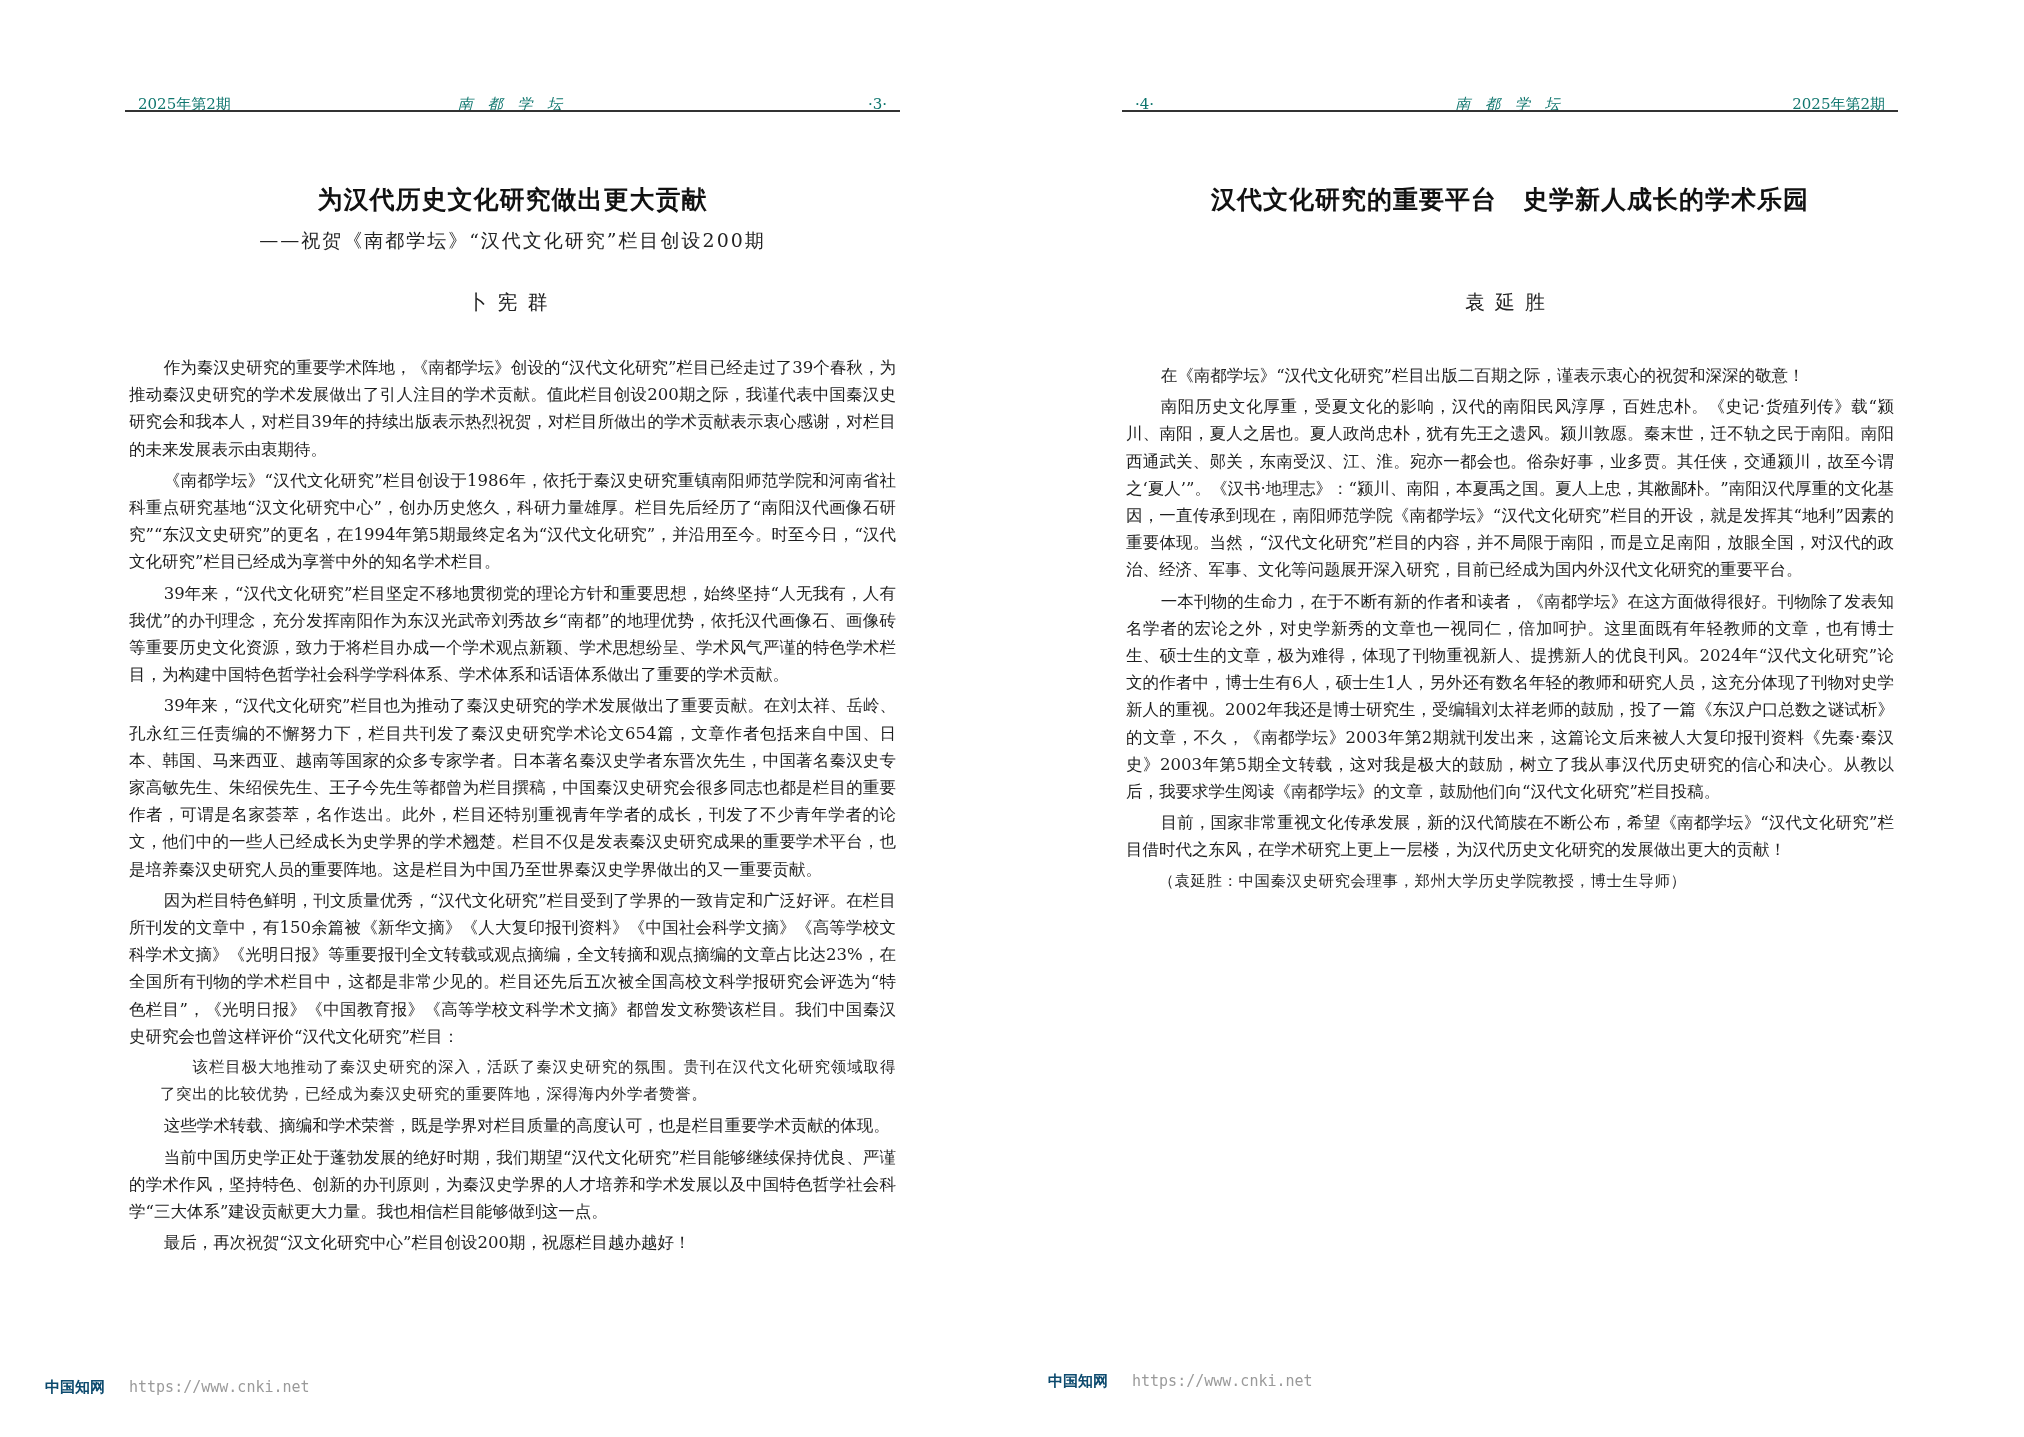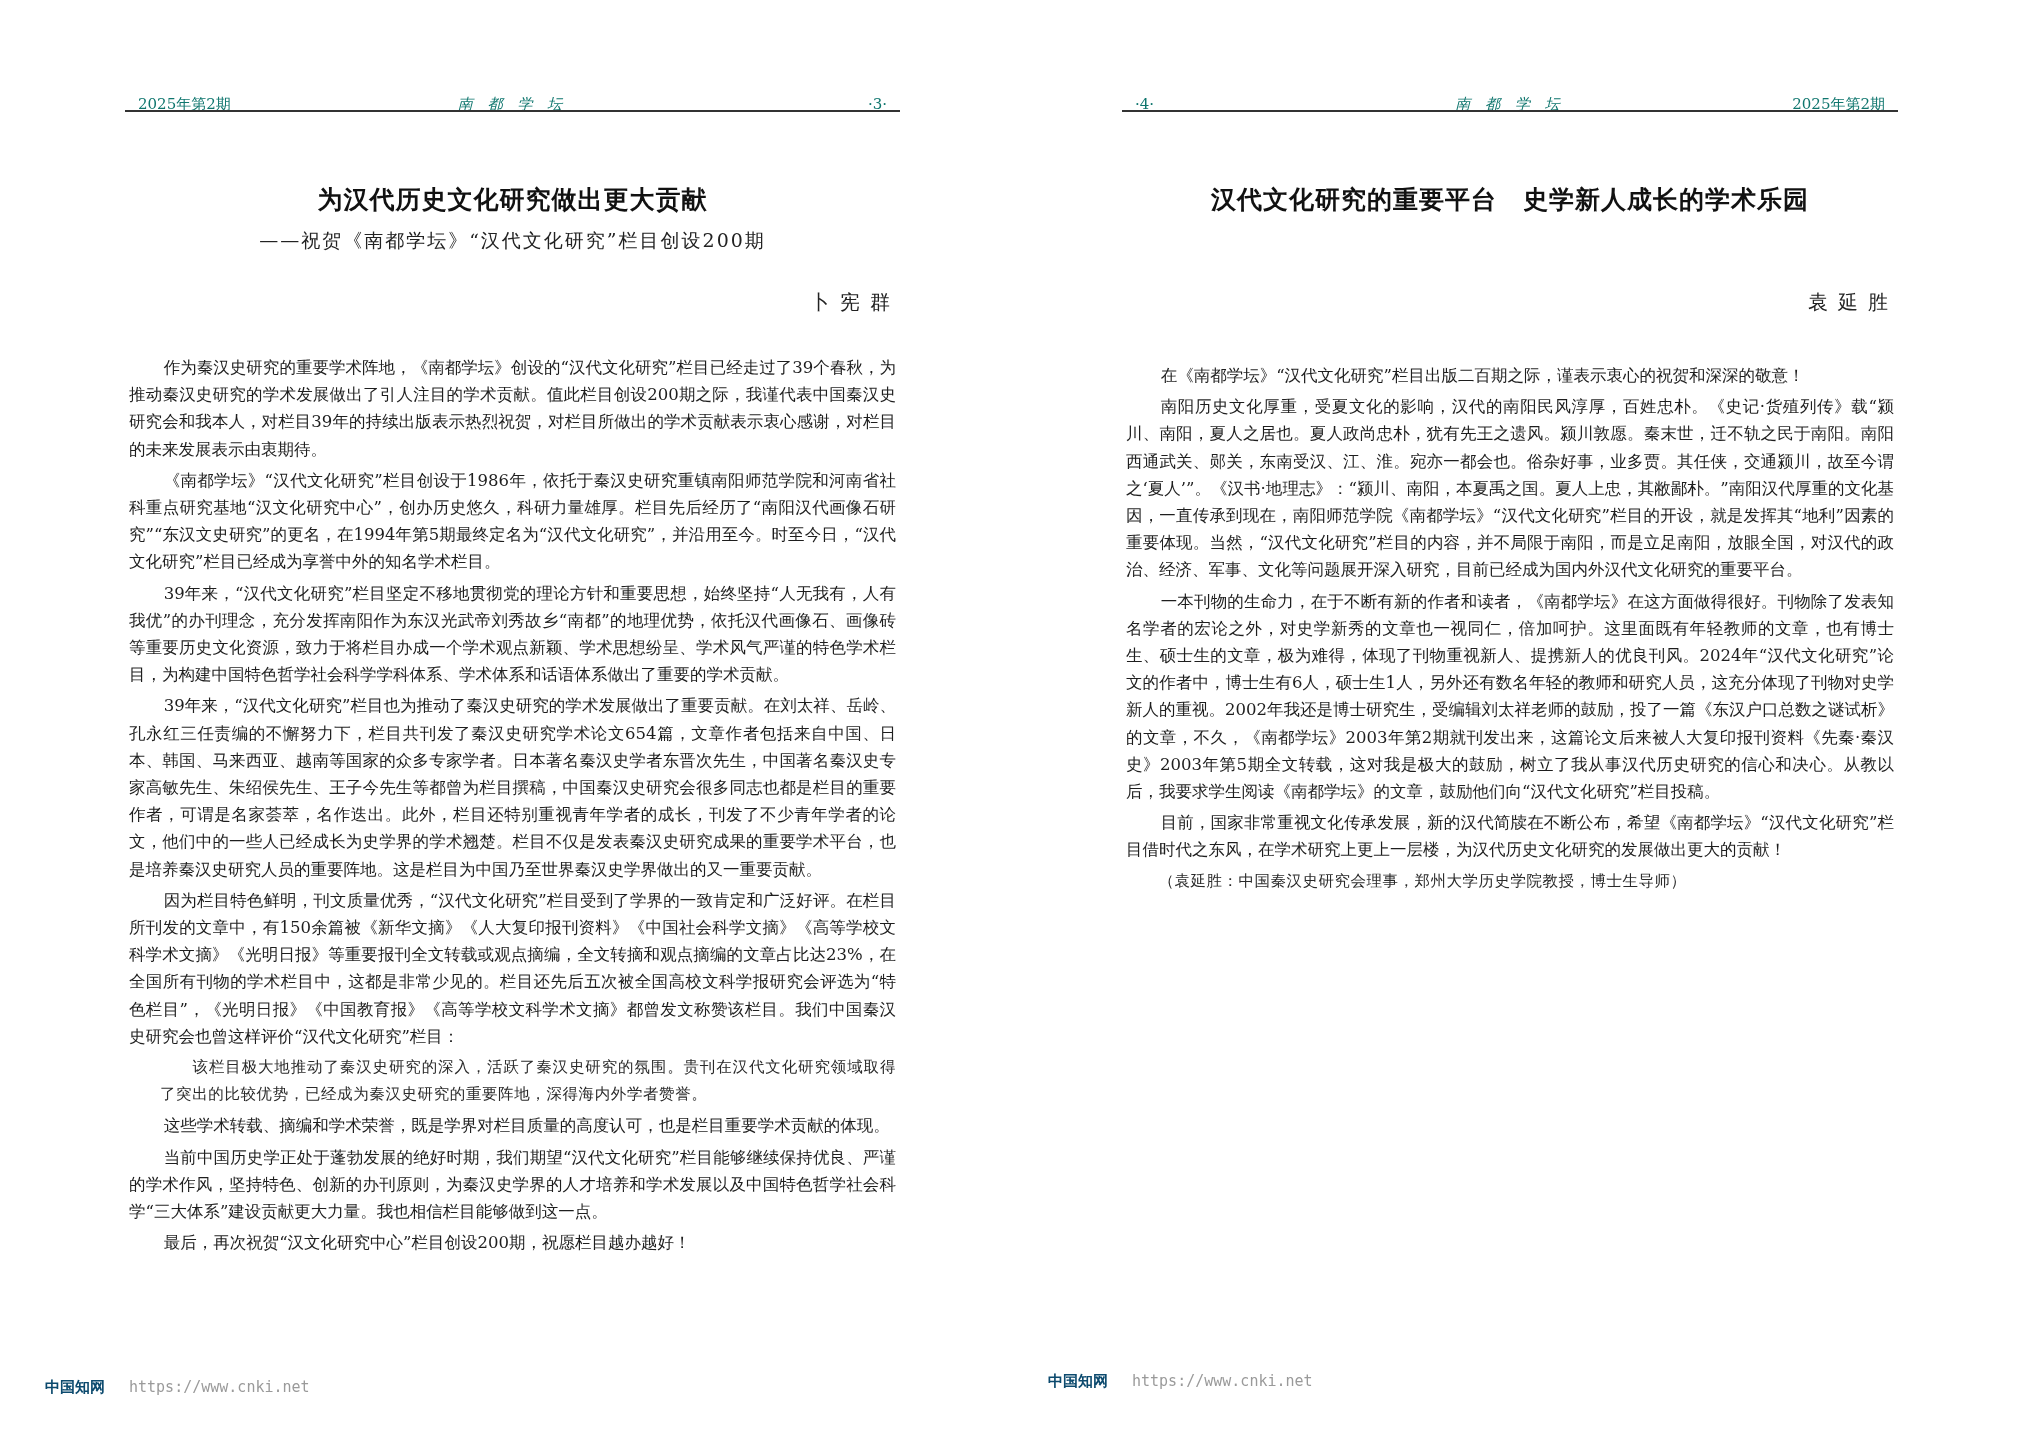--- a/index.html
+++ b/index.html
@@ -21,21 +21,21 @@
   .head-rule { position: absolute; top: 110px; left: 0; right: 0; height: 0; border-top: 2px solid #333; }
   .title {
     position: absolute; top: 184px; left: 0; right: 0; text-align: center;
     font-size: 25px; font-weight: bold; line-height: 32px; letter-spacing: 1px; color: #111;
   }
   .subtitle {
     position: absolute; top: 226px; left: 0; right: 0; text-align: center;
     font-size: 19px; line-height: 28px; letter-spacing: 2px; color: #222;
   }
   .author {
-    position: absolute; top: 288px; left: 0; right: 0; text-align: right;
+    position: absolute; top: 288px; left: 0; right: 0; text-align: center;
     font-size: 20px; line-height: 28px; letter-spacing: 10px; color: #222;
   }
   .body-text {
     position: absolute; left: 0; right: 0; font-size: 16.5px; line-height: 27.2px; color: #1e1e1e;
     text-align: justify;
   }
   .page.left .body-text { top: 350px; }
   .page.right .body-text { top: 358px; }
   .body-text p { margin: 4px; text-indent: 2.1em; }
   .body-text p.quote { padding-left: 2em; padding-right: 0; text-indent: 2.1em; font-size: 15.5px; letter-spacing: 0.6px; color: #2a2a2a; }

